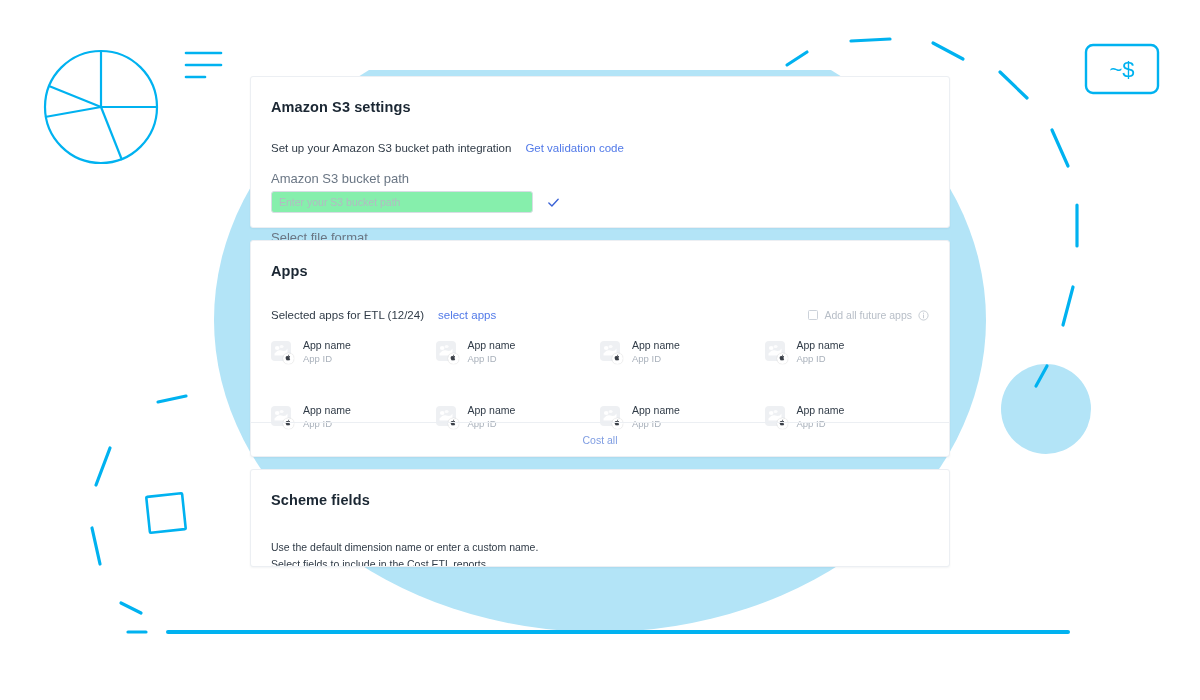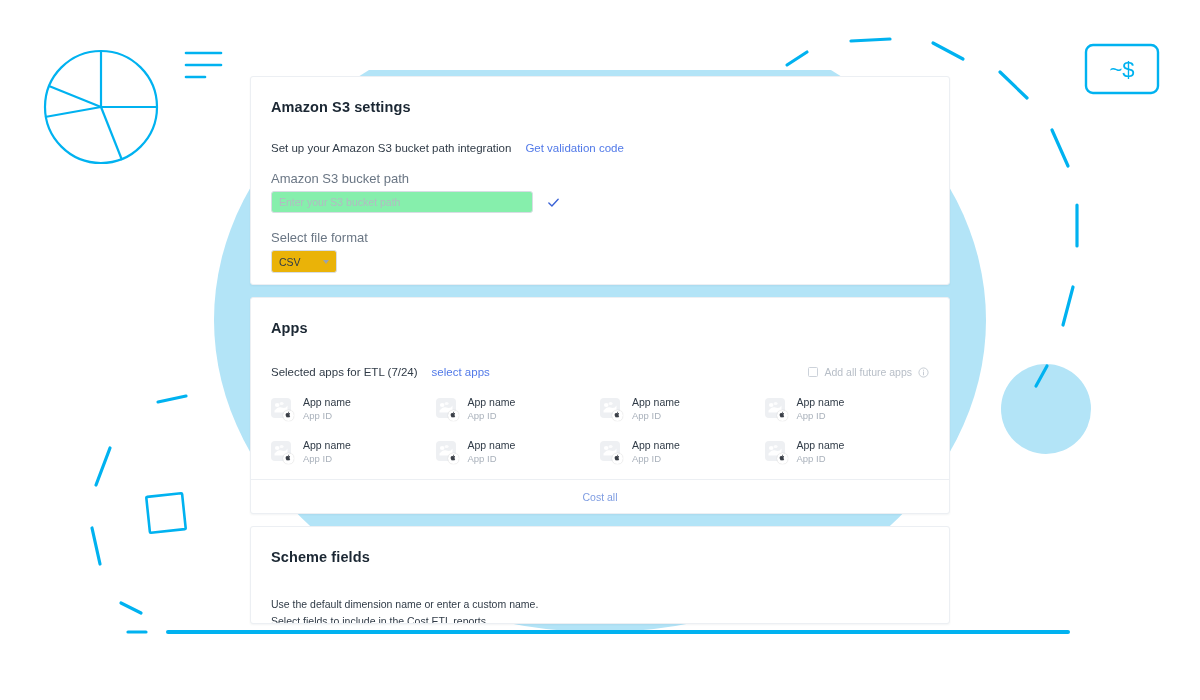--- a/index.html
+++ b/index.html
@@ -50,21 +50,21 @@
   .card-pad { padding: 22px 20px 24px 20px; }
 
   .card-title {
     font-size: 14.5px;
     font-weight: bold;
     color: #1b2733;
     letter-spacing: .1px;
   }
 
   
-  #card-s3 { height: 209px; }
+  #card-s3 { height: 152px; }
 
   .row-intro {
     margin-top: 27px;
     display: flex;
     align-items: baseline;
   }
   .intro-text {
     font-size: 11.5px;
     color: #303b47;
   }
@@ -169,21 +169,21 @@
   }
   .info-i {
     width: 11px; height: 11px;
     display: block;
   }
 
   .apps-grid {
     margin-top: 18px;
     display: grid;
     grid-template-columns: repeat(4, 1fr);
-    row-gap: 17px;
+    row-gap: 39px;
   }
   .app-tile {
     display: flex;
     align-items: center;
     cursor: pointer;
   }
   .app-icon {
     position: relative;
     width: 23px;
     height: 23px;
@@ -340,21 +340,21 @@
         </div>
       </div>
     </section>
 
     <section class="card" id="card-apps">
       <div class="card-pad">
         <h2 class="card-title">Apps</h2>
 
         <div class="apps-head">
           <div class="apps-head-left">
-            <span class="apps-count">Selected apps for ETL (7/24)</span>
+            <span class="apps-count">Selected apps for ETL (12/24)</span>
             <a class="link">select apps</a>
           </div>
           <div class="apps-head-right">
             <span class="cb"></span>
             <span class="cb-label">Add all future apps</span>
             <svg class="info-i" viewBox="0 0 12 12">
               <circle cx="6" cy="6" r="5" fill="none" stroke="#c2c8d0" stroke-width="1"></circle>
               <rect x="5.5" y="5" width="1" height="4" fill="#c2c8d0"></rect>
               <rect x="5.5" y="2.9" width="1" height="1.2" fill="#c2c8d0"></rect>
             </svg>

